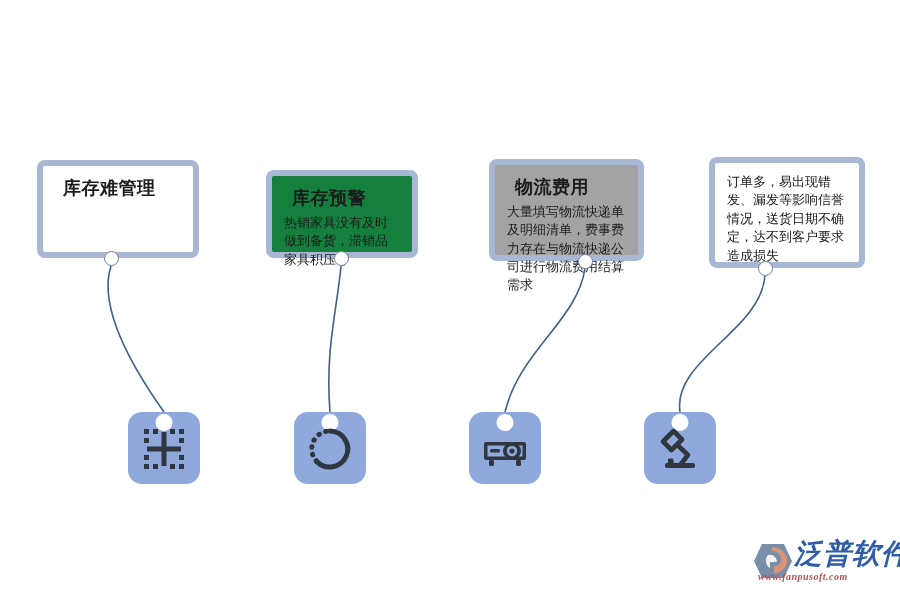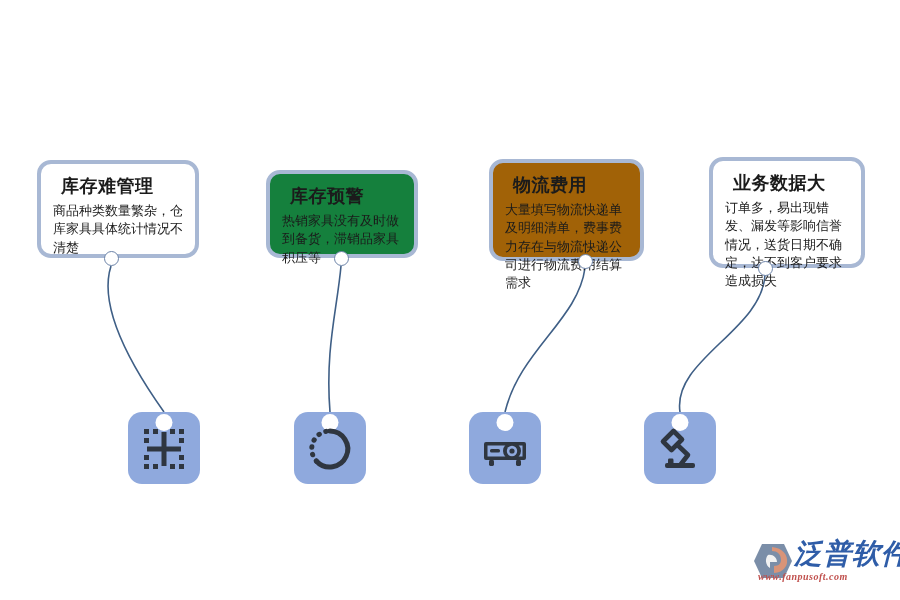--- a/index.html
+++ b/index.html
@@ -27,22 +27,22 @@
     top: 0;
     width: 900px;
     height: 600px;
     pointer-events: none;
   }
 
   
   .card {
     position: absolute;
     box-sizing: border-box;
-    border: 4px solid #0ea5e9;
-    border-radius: 14px;
+    border: 6px solid #0ea5e9;
+    border-radius: 8px;
     background: #ffffff;
     padding: 10px 12px 8px 12px;
   }
   .card-title {
     font-size: 18px;
     font-weight: bold;
     color: #1b1b1b;
     letter-spacing: 0.5px;
     line-height: 1.2;
     margin: 2px 0 4px 8px;
@@ -138,38 +138,36 @@
 
   <svg id="connectors" viewBox="0 0 900 600" xmlns="http://www.w3.org/2000/svg">
     <path id="conn-0" fill="none" stroke="#3f5f86" stroke-width="1.6" d="M 111 266 C 100 300, 120 350, 164 412"></path>
     <path id="conn-1" fill="none" stroke="#3f5f86" stroke-width="1.6" d="M 341 266 C 337 310, 325 350, 330 412"></path>
     <path id="conn-2" fill="none" stroke="#3f5f86" stroke-width="1.6" d="M 585 268 C 578 320, 520 350, 505 412"></path>
     <path id="conn-3" fill="none" stroke="#3f5f86" stroke-width="1.6" d="M 765 275 C 762 330, 672 360, 680 412"></path>
   </svg>
 
   <div class="card" id="card-0" style="left: 37px; top: 160px; width: 162px; height: 98px; border-color: rgb(168, 184, 212); background: rgb(255, 255, 255);">
     <div class="card-title">库存难管理</div>
-    <div class="card-body">商品种类数量繁杂，仓库家具具体统计情况不清楚</div>
   </div>
   <div class="card-node" id="node-0" style="left: 103.5px; top: 250.5px; border-color: rgb(108, 131, 168);"></div>
 
   <div class="card" id="card-1" style="left: 266px; top: 170px; width: 152px; height: 88px; border-color: rgb(168, 184, 212); background: #15803d;">
     <div class="card-title">库存预警</div>
     <div class="card-body">热销家具没有及时做到备货，滞销品家具积压等</div>
   </div>
   <div class="card-node" id="node-1" style="left: 333.5px; top: 250.5px; border-color: rgb(108, 131, 168);"></div>
 
-  <div class="card" id="card-2" style="left: 489px; top: 159px; width: 155px; height: 102px; border-color: rgb(168, 184, 212); background: #a16207;">
+  <div class="card" id="card-2" style="left: 489px; top: 159px; width: 155px; height: 102px; border-color: rgb(168, 184, 212); background: #a3a3a3;">
     <div class="card-title">物流费用</div>
     <div class="card-body">大量填写物流快递单及明细清单，费事费力存在与物流快递公司进行物流费用结算需求</div>
   </div>
   <div class="card-node" id="node-2" style="left: 577.5px; top: 253.5px; border-color: rgb(108, 131, 168);"></div>
 
   <div class="card" id="card-3" style="left: 709px; top: 157px; width: 156px; height: 111px; border-color: rgb(168, 184, 212); background: rgb(255, 255, 255);">
-    <div class="card-title">业务数据大</div>
     <div class="card-body">订单多，易出现错发、漏发等影响信誉情况，送货日期不确定，达不到客户要求造成损失</div>
   </div>
   <div class="card-node" id="node-3" style="left: 757.5px; top: 260.5px; border-color: rgb(108, 131, 168);"></div>
 
   <div class="tile" id="tile-0" style="left: 128px; top: 412px; width: 72px; height: 72px; background: rgb(143, 169, 221);">
     <div class="tile-node"></div>
     <svg class="tile-glyph" viewBox="0 0 46 46" xmlns="http://www.w3.org/2000/svg">
       <g fill="#2f3640">
 
         <rect x="3" y="3" width="5" height="5"></rect>

